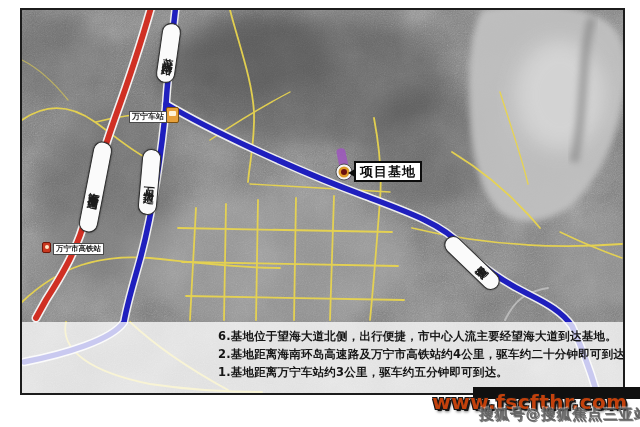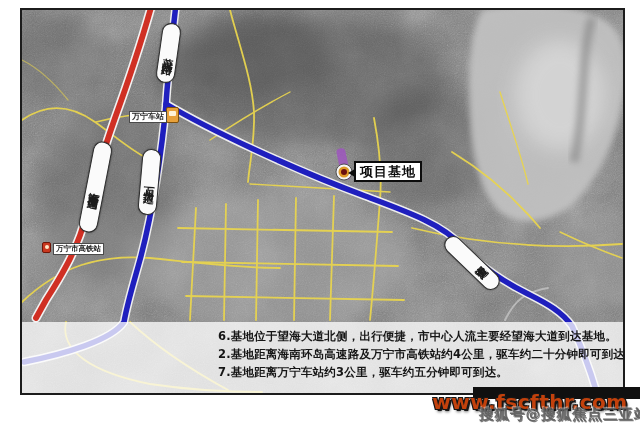--- a/index.html
+++ b/index.html
@@ -167,19 +167,19 @@
   <div class="sicon wanning"></div>
   <div class="tinylabel wanning">万宁车站</div>
   <div class="sicon gaotie"></div>
   <div class="tinylabel gaotie">万宁市高铁站</div>
 
   <div class="sitelabel">项目基地</div>
 
   <div class="caption">
     <div class="cap-line">6.基地位于望海大道北侧，出行便捷，市中心人流主要经望海大道到达基地。</div>
     <div class="cap-line">2.基地距离海南环岛高速路及万宁市高铁站约4公里，驱车约二十分钟即可到达。</div>
-    <div class="cap-line">7.基地距离万宁车站约3公里，驱车约五分钟即可到达。</div>
+    <div class="cap-line">1.基地距离万宁车站约3公里，驱车约五分钟即可到达。</div>
   </div>
 </div>
 
 <div class="wm-bar"></div>
 <div class="wm-url">www.fscfthr.com</div>
 <div class="wm-credit">搜狐号@搜狐焦点三亚站</div>
 
 </body></html>

